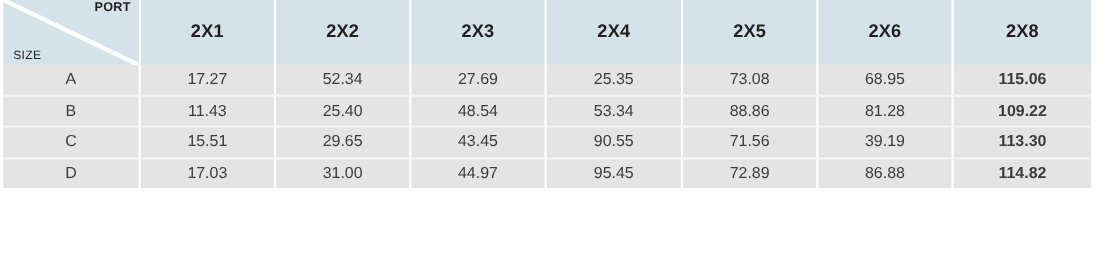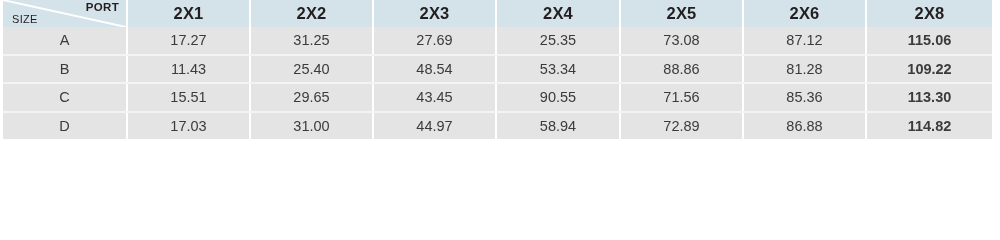--- a/index.html
+++ b/index.html
@@ -30,21 +30,21 @@
   }
 
   
   thead tr.header-row th {
     background: #d4e2e9;
     color: #231f20;
     font-size: 16.5px;
     font-weight: bold;
     text-align: center;
     height: 27px;
-    padding: 0;
+    padding: 16px;
     border: 0;
     border-right: 2px solid #ffffff;
     letter-spacing: 0.2px;
     margin-top: 16px;
   }
   thead tr.header-row th:last-child {
     border-right: 0;
   }
 
   
@@ -139,52 +139,52 @@
         <th>2X5</th>
         <th>2X6</th>
         <th>2X8</th>
       </tr>
     </thead>
 
     <tbody>
       <tr class="data-row">
         <td class="size-cell">A</td>
         <td>17.27</td>
-        <td>31.25</td>
+        <td>52.34</td>
         <td>27.69</td>
         <td>25.35</td>
         <td>73.08</td>
-        <td>87.12</td>
+        <td>68.95</td>
         <td>115.06</td>
       </tr>
       <tr class="data-row">
         <td class="size-cell">B</td>
         <td>11.43</td>
         <td>25.40</td>
         <td>48.54</td>
         <td>53.34</td>
         <td>88.86</td>
         <td>81.28</td>
         <td>109.22</td>
       </tr>
       <tr class="data-row">
         <td class="size-cell">C</td>
         <td>15.51</td>
         <td>29.65</td>
         <td>43.45</td>
         <td>90.55</td>
         <td>71.56</td>
-        <td>85.36</td>
+        <td>39.19</td>
         <td>113.30</td>
       </tr>
       <tr class="data-row">
         <td class="size-cell">D</td>
         <td>17.03</td>
         <td>31.00</td>
         <td>44.97</td>
-        <td>58.94</td>
+        <td>95.45</td>
         <td>72.89</td>
         <td>86.88</td>
         <td>114.82</td>
       </tr>
     </tbody>
   </table>
 </div>
 
 </body></html>

